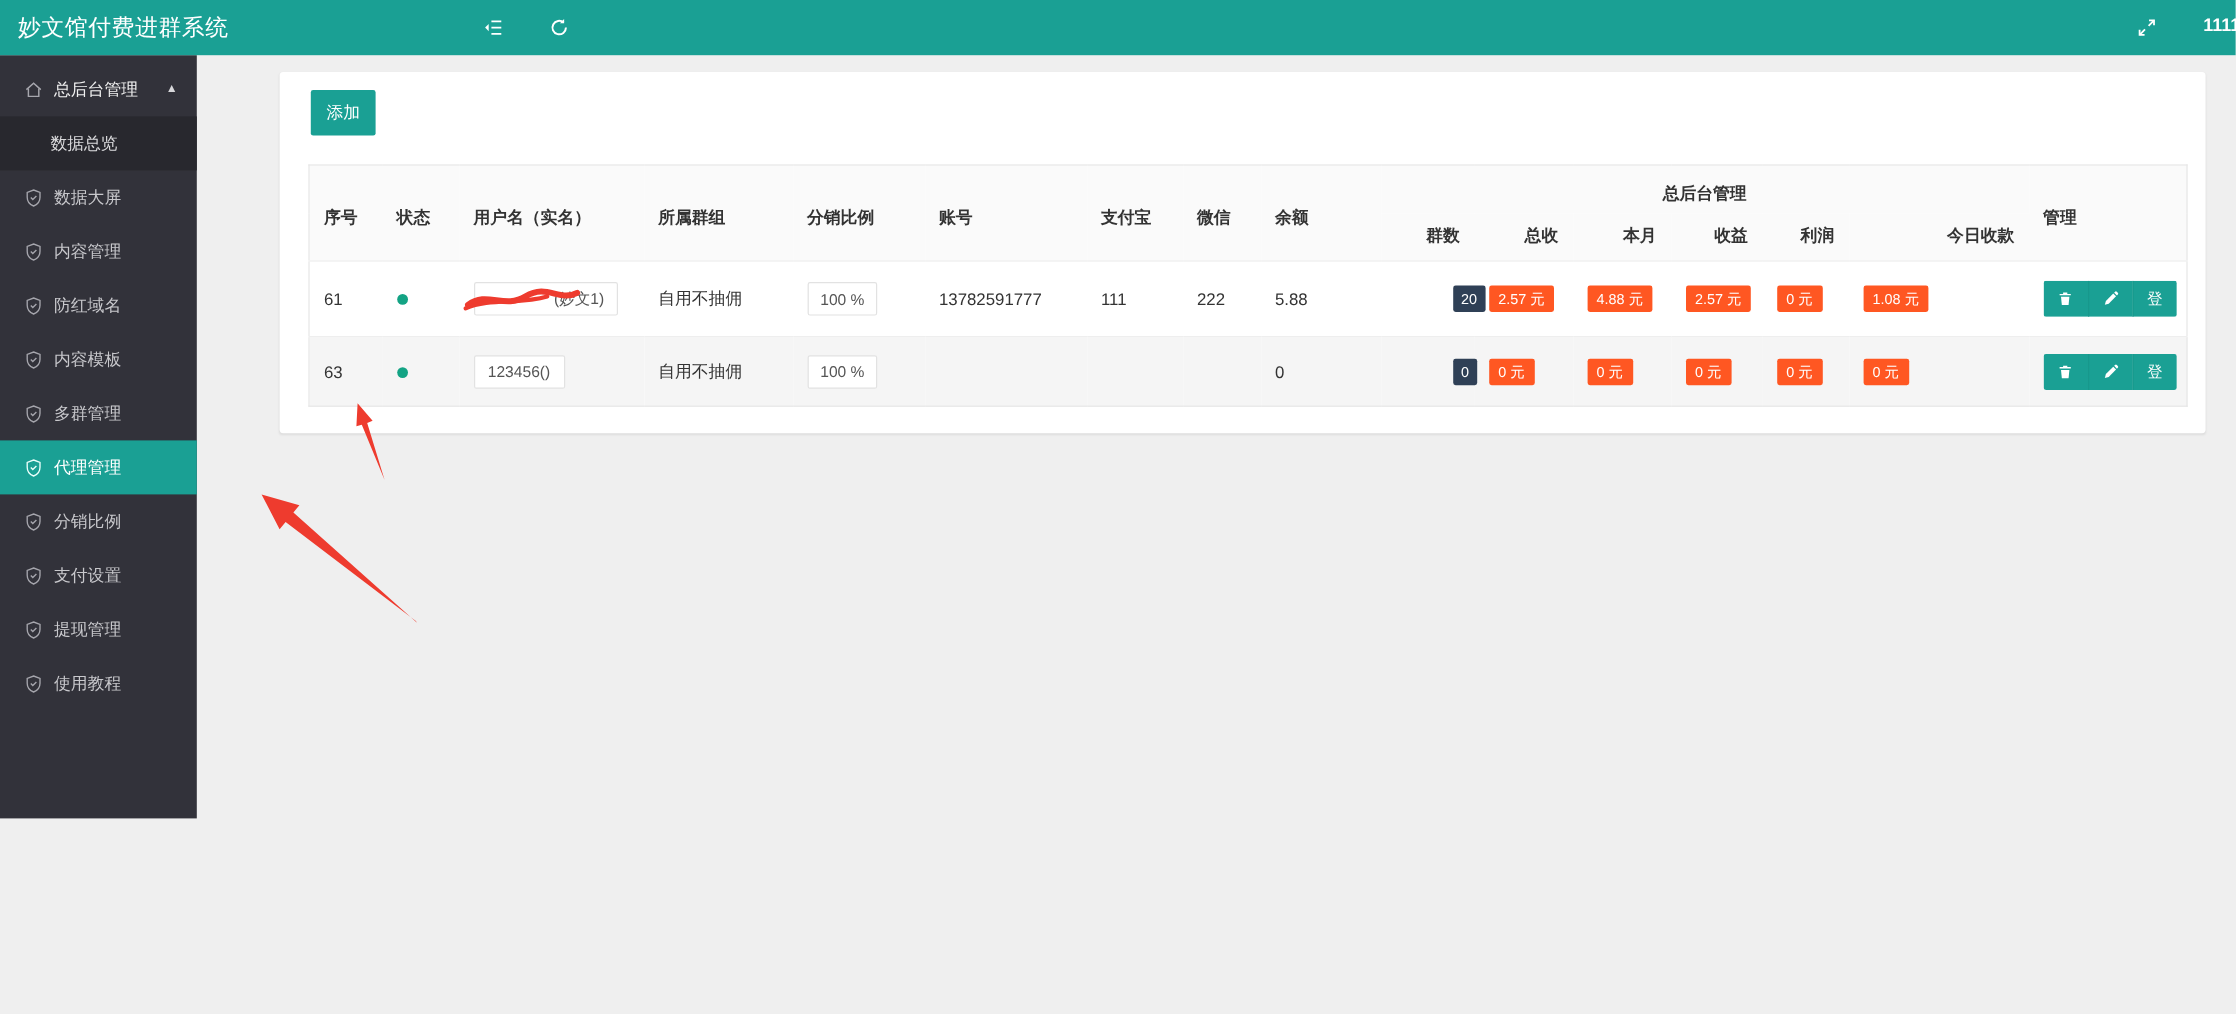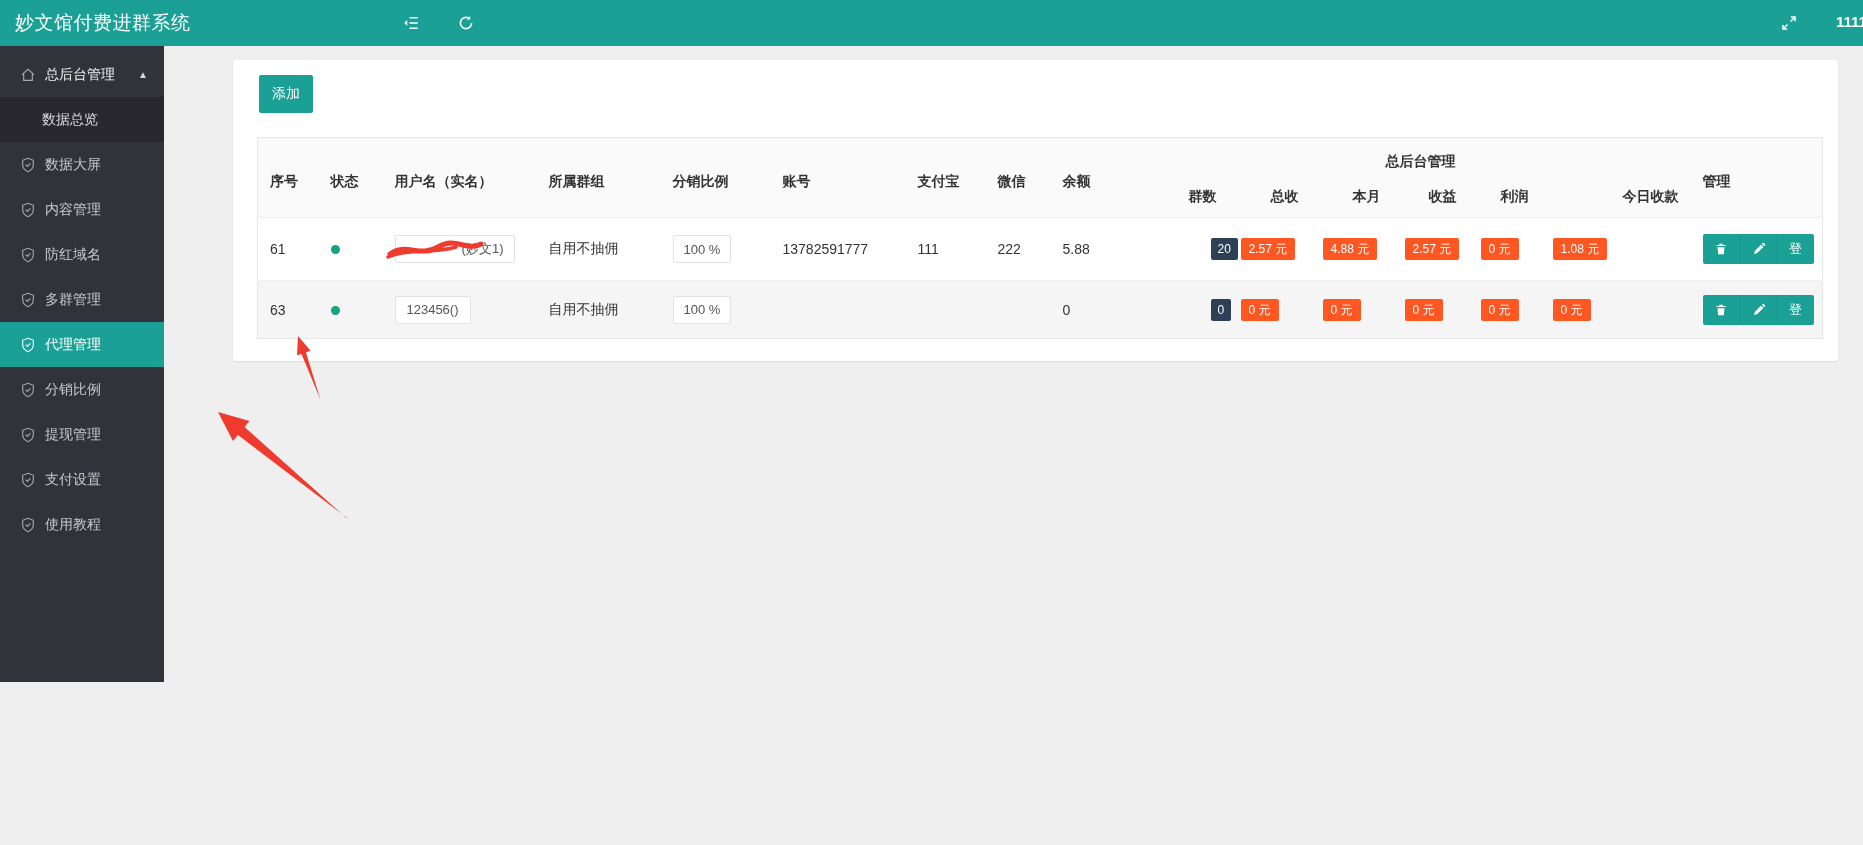--- a/index.html
+++ b/index.html
@@ -141,20 +141,29 @@
       </span>
     <span>防红域名</span>
   </div>
   <div class="side-item">
     <span class="ic">
         <svg viewBox="0 0 24 24" fill="none" stroke="currentColor" stroke-width="1.7">
           <path d="M12 2 L20 5 V11 C20 16.3 16.6 20.3 12 22 C7.4 20.3 4 16.3 4 11 V5 Z"></path>
           <path d="M8.5 11.5 L11 14 L15.5 9.5"></path>
         </svg>
       </span>
+    <span>内容模板</span>
+  </div>
+  <div class="side-item">
+    <span class="ic">
+        <svg viewBox="0 0 24 24" fill="none" stroke="currentColor" stroke-width="1.7">
+          <path d="M12 2 L20 5 V11 C20 16.3 16.6 20.3 12 22 C7.4 20.3 4 16.3 4 11 V5 Z"></path>
+          <path d="M8.5 11.5 L11 14 L15.5 9.5"></path>
+        </svg>
+      </span>
     <span>多群管理</span>
   </div>
   <div class="side-item active">
     <span class="ic">
         <svg viewBox="0 0 24 24" fill="none" stroke="currentColor" stroke-width="1.7">
           <path d="M12 2 L20 5 V11 C20 16.3 16.6 20.3 12 22 C7.4 20.3 4 16.3 4 11 V5 Z"></path>
           <path d="M8.5 11.5 L11 14 L15.5 9.5"></path>
         </svg>
       </span>
     <span>代理管理</span>
@@ -168,30 +177,30 @@
       </span>
     <span>分销比例</span>
   </div>
   <div class="side-item">
     <span class="ic">
         <svg viewBox="0 0 24 24" fill="none" stroke="currentColor" stroke-width="1.7">
           <path d="M12 2 L20 5 V11 C20 16.3 16.6 20.3 12 22 C7.4 20.3 4 16.3 4 11 V5 Z"></path>
           <path d="M8.5 11.5 L11 14 L15.5 9.5"></path>
         </svg>
       </span>
+    <span>支付设置</span>
+  </div>
+  <div class="side-item">
+    <span class="ic">
+        <svg viewBox="0 0 24 24" fill="none" stroke="currentColor" stroke-width="1.7">
+          <path d="M12 2 L20 5 V11 C20 16.3 16.6 20.3 12 22 C7.4 20.3 4 16.3 4 11 V5 Z"></path>
+          <path d="M8.5 11.5 L11 14 L15.5 9.5"></path>
+        </svg>
+      </span>
     <span>提现管理</span>
-  </div>
-  <div class="side-item">
-    <span class="ic">
-        <svg viewBox="0 0 24 24" fill="none" stroke="currentColor" stroke-width="1.7">
-          <path d="M12 2 L20 5 V11 C20 16.3 16.6 20.3 12 22 C7.4 20.3 4 16.3 4 11 V5 Z"></path>
-          <path d="M8.5 11.5 L11 14 L15.5 9.5"></path>
-        </svg>
-      </span>
-    <span>支付设置</span>
   </div>
   <div class="side-item">
     <span class="ic">
         <svg viewBox="0 0 24 24" fill="none" stroke="currentColor" stroke-width="1.7">
           <path d="M12 2 L20 5 V11 C20 16.3 16.6 20.3 12 22 C7.4 20.3 4 16.3 4 11 V5 Z"></path>
           <path d="M8.5 11.5 L11 14 L15.5 9.5"></path>
         </svg>
       </span>
     <span>使用教程</span>
   </div>

